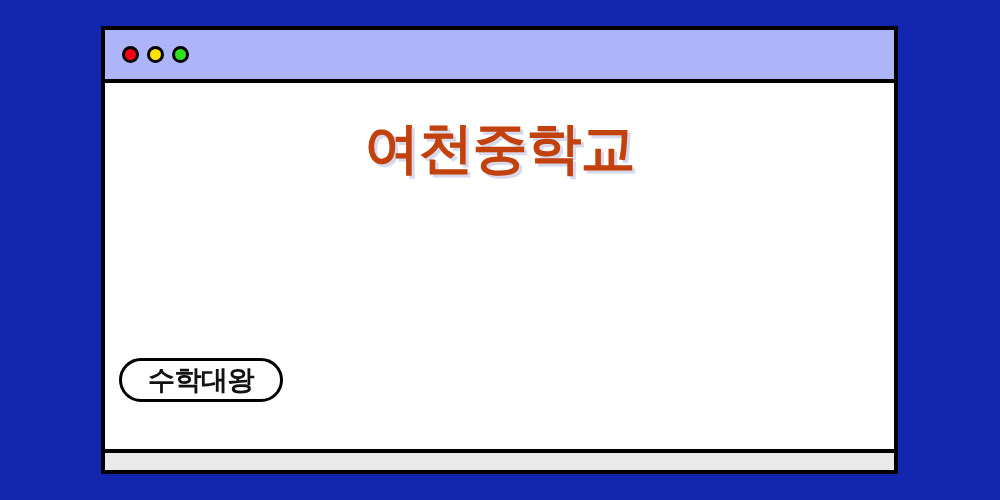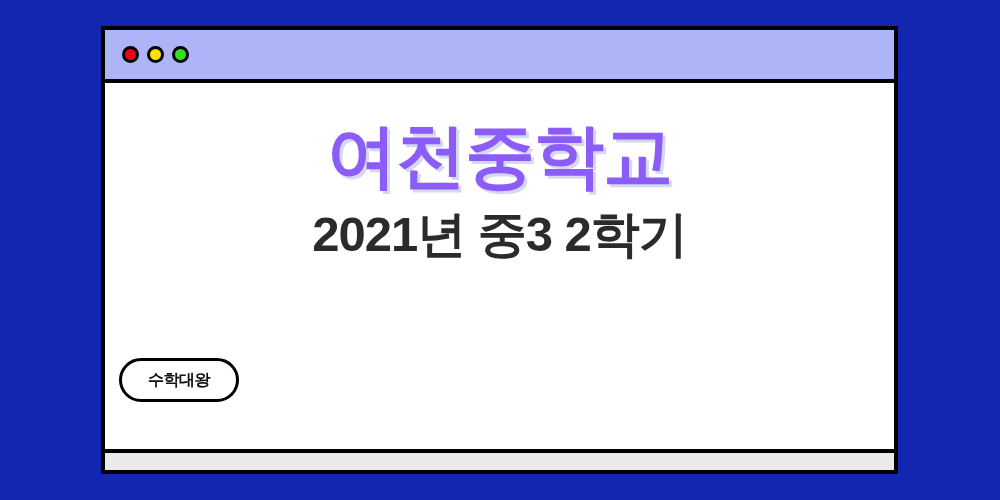--- a/index.html
+++ b/index.html
@@ -67,24 +67,24 @@
     flex: 1 1 auto;
     background: #ffffff;
     position: relative;
     display: flex;
     flex-direction: column;
     align-items: center;
   }
 
   .title-main {
     margin-top: 38px;
-    font-size: 70px;
+    font-size: 55px;
     line-height: 1.0;
     font-weight: bold;
-    color: #8b5cf6;
+    color: #c2410c;
     letter-spacing: -1px;
     text-shadow: 3px 3px 0 rgba(120,130,200,0.30);
     white-space: nowrap;
   }
 
   .subtitle-block {
     margin-top: 14px;
     text-align: center;
     color: #2b2b2b;
     font-weight: bold;
@@ -108,21 +108,21 @@
   .badge {
     border: 3px solid #000000;
     border-radius: 999px;
     background: #ffffff;
     height: 44px;
     display: flex;
     align-items: center;
     justify-content: center;
     padding: 0 26px;
     box-sizing: border-box;
-    font-size: 16px;
+    font-size: 27px;
     font-weight: bold;
     color: #111111;
     letter-spacing: -0.5px;
     white-space: nowrap;
   }
 
   
   .footer {
     flex: 0 0 21px;
     height: 21px;
@@ -144,21 +144,20 @@
         <span class="dot dot-yellow"></span>
         <span class="dot dot-green"></span>
       </div>
     </div>
 
     <div class="content">
 
       <div class="title-main">여천중학교</div>
 
       <div class="subtitle-block">
-        <div>2021년 중3 2학기</div>
       </div>
 
       <div class="badge-row">
         <div class="badge">수학대왕</div>
       </div>
 
     </div>
 
     <div class="footer"></div>
 

